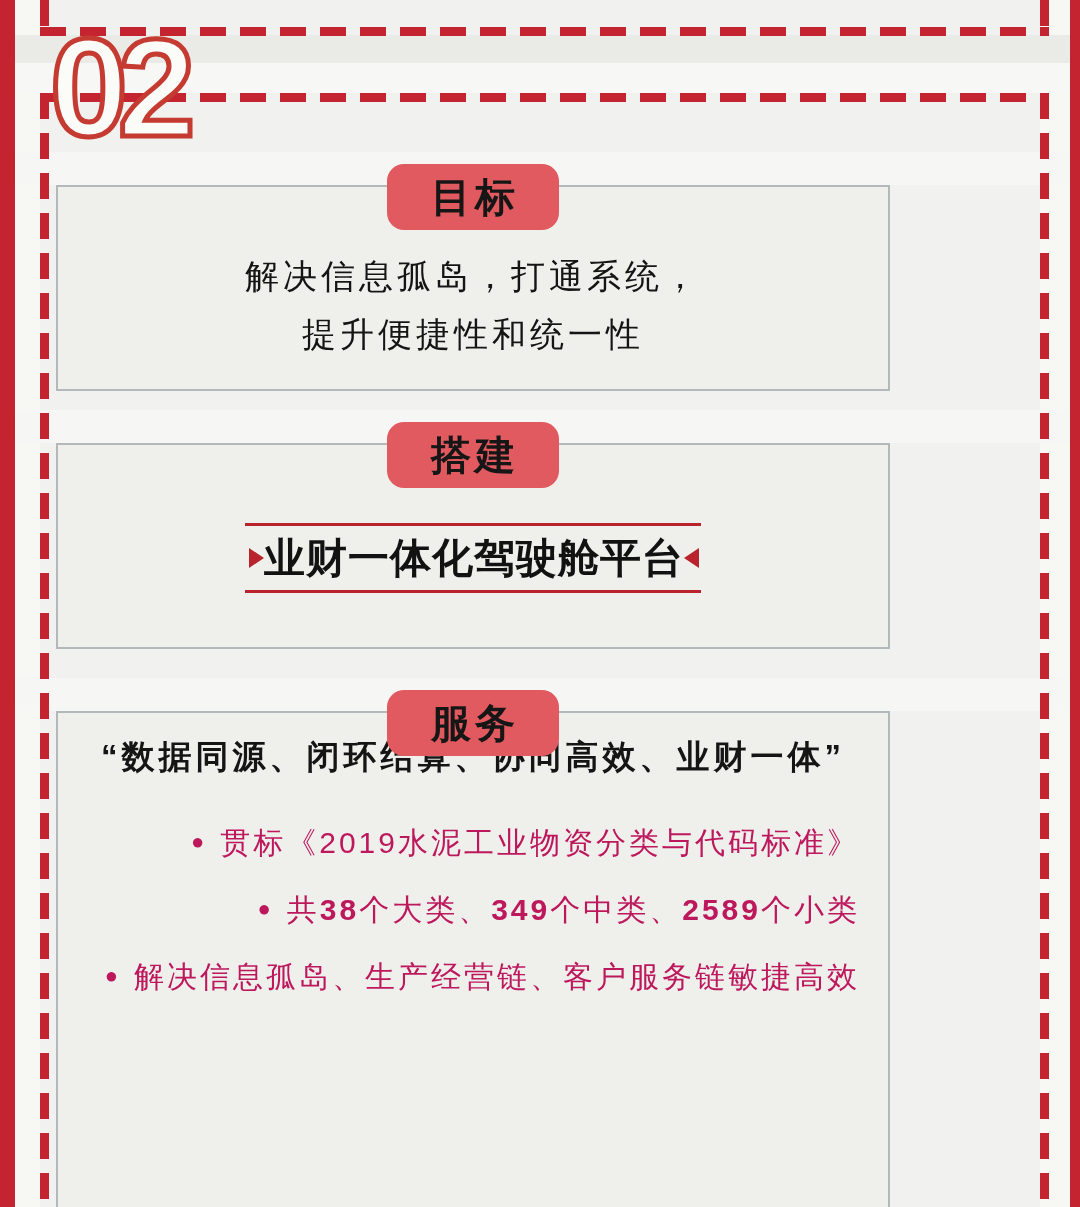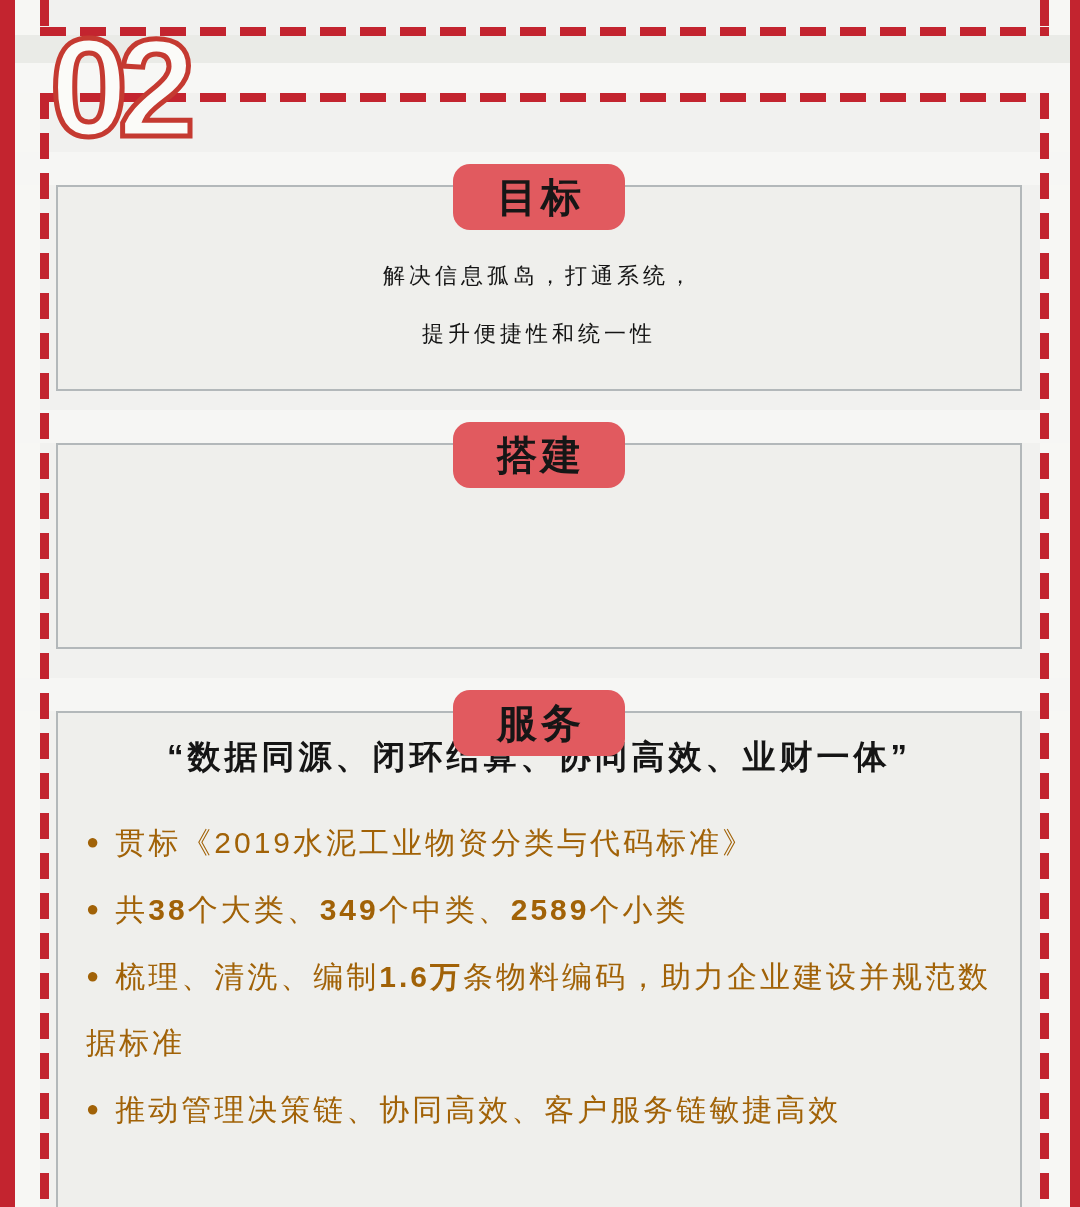--- a/index.html
+++ b/index.html
@@ -36,47 +36,47 @@
   .dash-main-left{left:40px;top:93px;height:1114px;}
   .dash-main-right{left:1040px;top:93px;height:1114px;}
   
   .section-number{
     position:absolute;left:50px;top:18px;z-index:6;
     font-size:140px;line-height:1;font-weight:800;letter-spacing:-10px;
     color:#fbfbf8;text-align:center;-webkit-text-stroke:5px var(--number-stroke,#c53a31);
   }
   
   .card{
-    position:absolute;left:56px;width:966px;box-sizing:border-box;
+    position:absolute;left:56px;width:834px;box-sizing:border-box;
     background:#efefec;border:2px solid #b3b8ba;z-index:3;
   }
   .card-goal{top:185px;height:206px;}
   .card-build{top:443px;height:206px;}
   .card-service{top:711px;height:520px;}
   .badge{
     position:absolute;top:-23px;left:50%;transform:translateX(-50%);
     background:var(--badge,#e15a5f);color:#161616;
     height:66px;line-height:66px;padding:0 40px 0 44px;border-radius:17px;
     font-size:40px;font-weight:bold;letter-spacing:4px;white-space:nowrap;z-index:4;
   }
-  .goal-lines{margin-top:60px;text-align:center;font-size:22px;line-height:58px;letter-spacing:4px;color:#151515;}
+  .goal-lines{margin-top:60px;text-align:center;font-size:34px;line-height:58px;letter-spacing:4px;color:#151515;}
   
   .deco{
     position:absolute;top:78px;left:50%;transform:translateX(-50%);
     width:448px;height:64px;padding:0 4px;
     border-top:3px solid var(--rule,#b8232c);border-bottom:3px solid var(--rule,#b8232c);
     display:flex;align-items:center;justify-content:space-between;
   }
   .deco-title{flex:1;text-align:center;font-size:41px;font-weight:bold;color:#121212;letter-spacing:1px;white-space:nowrap;}
   .tri{width:0;height:0;flex:0 0 auto;}
   .tri-right{border-left:15px solid var(--rule,#c0262f);border-top:10px solid transparent;border-bottom:10px solid transparent;}
   .tri-left{border-right:15px solid var(--rule,#c0262f);border-top:10px solid transparent;border-bottom:10px solid transparent;}
   
   .quote{margin-top:22px;text-align:center;font-size:33px;font-weight:bold;letter-spacing:4px;line-height:44px;color:#151515;white-space:nowrap;}
-  .bullets{margin:30px 28px 0;font-size:30px;line-height:66px;letter-spacing:3px;color:#a16207;}
+  .bullets{margin:30px 28px 0;font-size:30px;line-height:66px;letter-spacing:3px;color:#be185d;text-align:right;}
   .bullets p{margin:0;}
   .dot{font-size:22px;margin-right:16px;letter-spacing:0;vertical-align:4px;}
   .b{font-weight:bold;}
 </style>
 </head>
 <body>
 
 <div class="page" style="--accent: #c3242f; --badge: #e15a5f; --rule: #b8232c; --number-stroke: #c53a31;">
 
   <div class="band band-dark"></div>
@@ -104,26 +104,30 @@
   <section class="card card-goal">
     <div class="badge">目标</div>
     <div class="goal-lines">
       <div>解决信息孤岛，打通系统，</div>
       <div>提升便捷性和统一性</div>
     </div>
   </section>
 
   <section class="card card-build">
     <div class="badge">搭建</div>
+    <div class="deco">
+      <span class="tri tri-right"></span>
+      <span class="deco-title">业财一体化驾驶舱平台</span>
+      <span class="tri tri-left"></span>
+    </div>
   </section>
 
   <section class="card card-service">
     <div class="badge">服务</div>
     <div class="quote">“数据同源、闭环结算、协同高效、业财一体”</div>
     <div class="bullets">
         <p><span class="dot">●</span><span>贯标《2019水泥工业物资分类与代码标准》</span></p>
         <p><span class="dot">●</span><span>共</span><span class="b">38</span><span>个大类、</span><span class="b">349</span><span>个中类、</span><span class="b">2589</span><span>个小类</span></p>
-        <p><span class="dot">●</span><span>梳理、清洗、编制</span><span class="b">1.6万</span><span>条物料编码，助力企业建设并规范数据标准</span></p>
-        <p><span class="dot">●</span><span>推动管理决策链、协同高效、客户服务链敏捷高效</span></p>
+        <p><span class="dot">●</span><span>解决信息孤岛、生产经营链、客户服务链敏捷高效</span></p>
       </div>
   </section>
 
 </div>
 
 </body></html>

